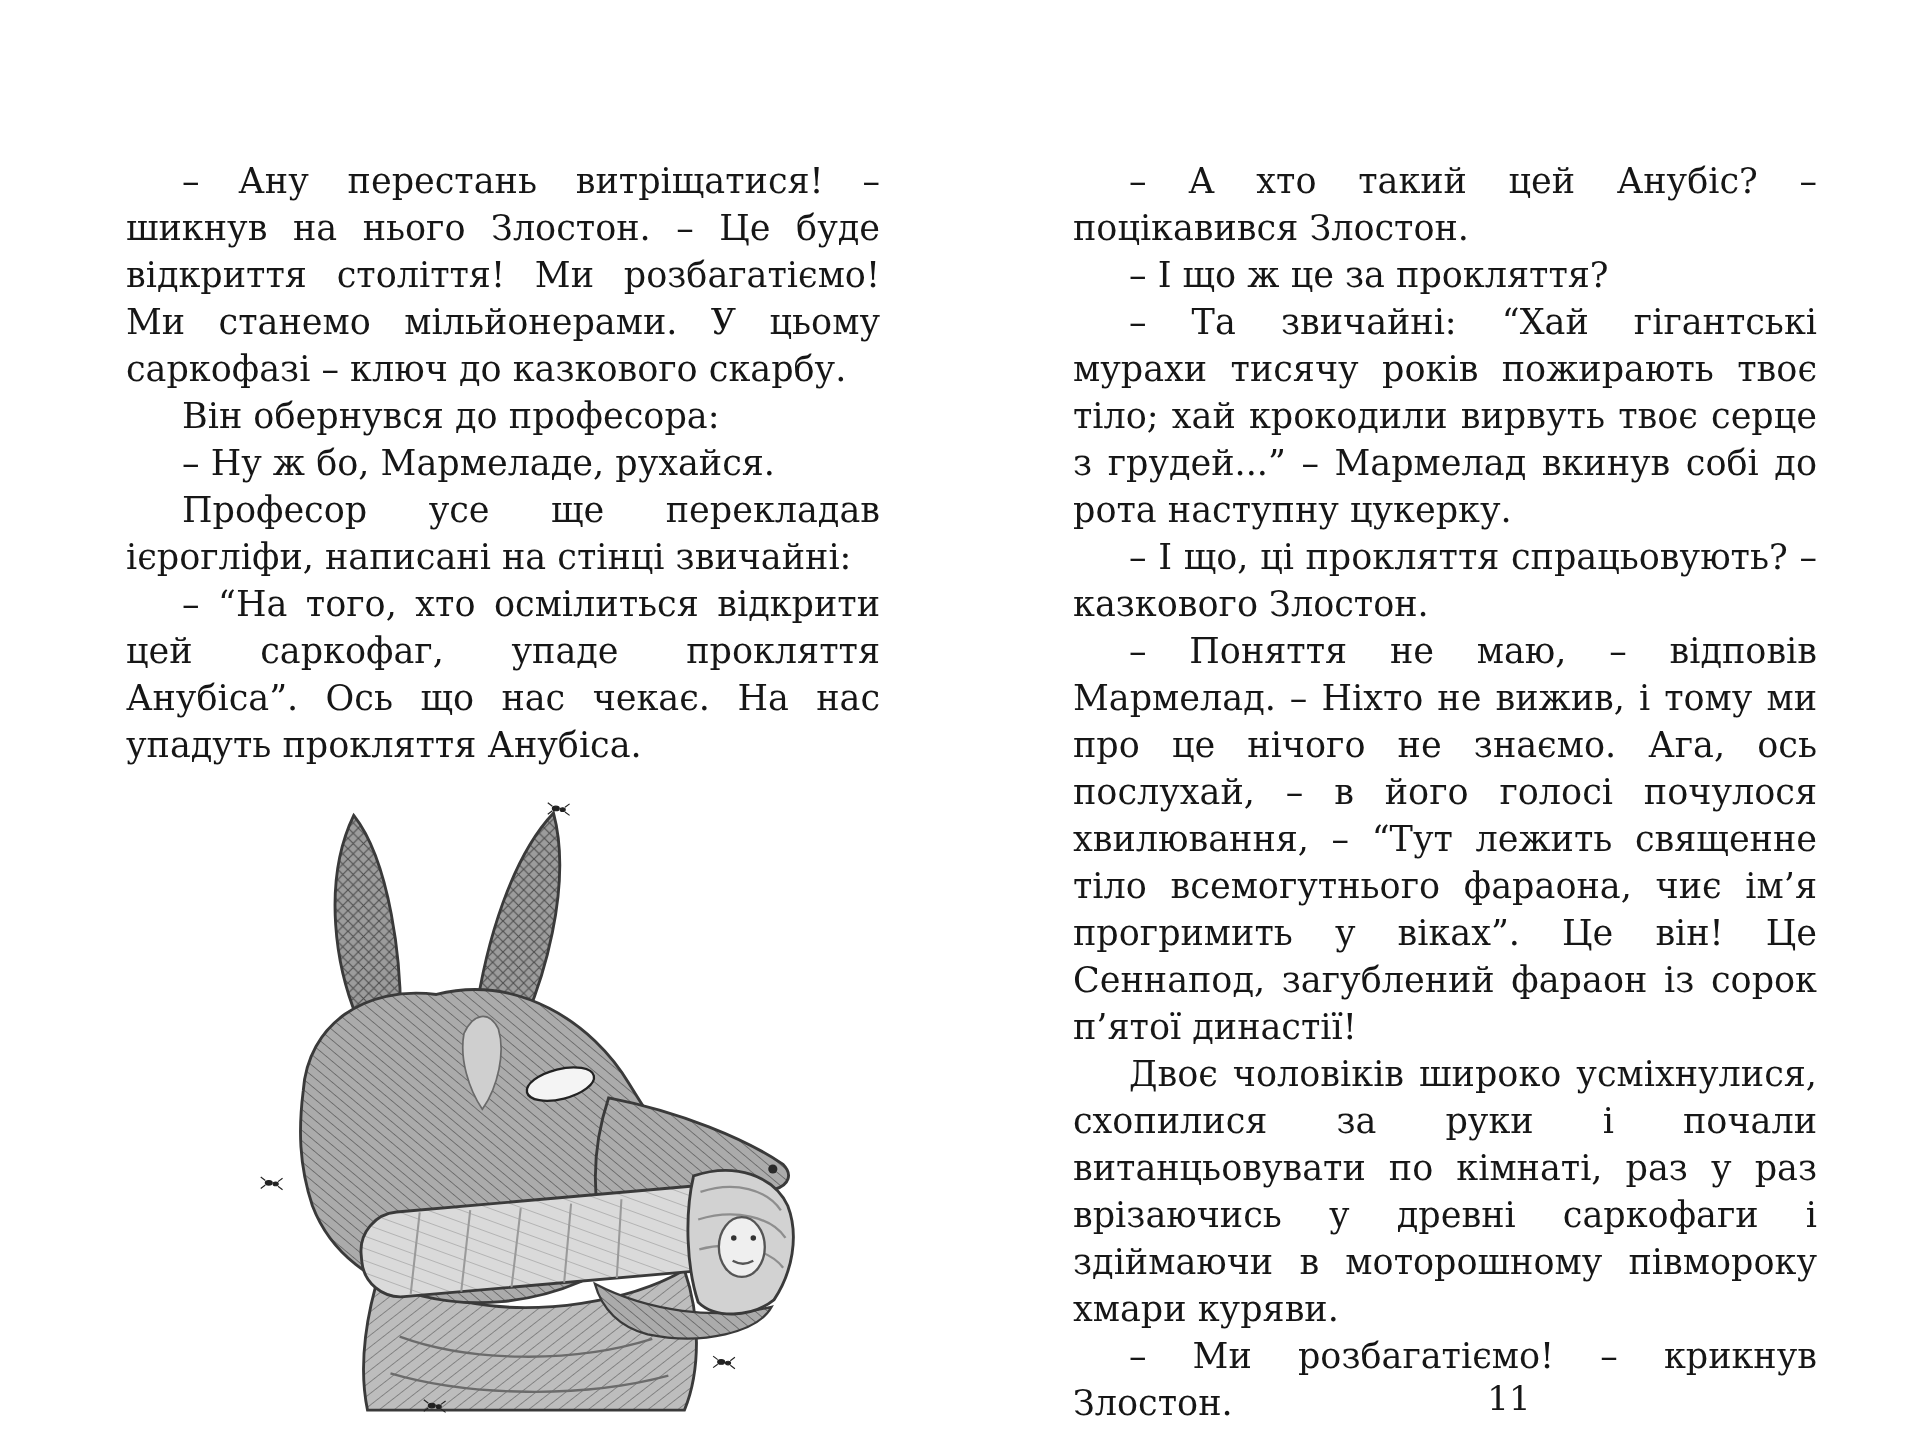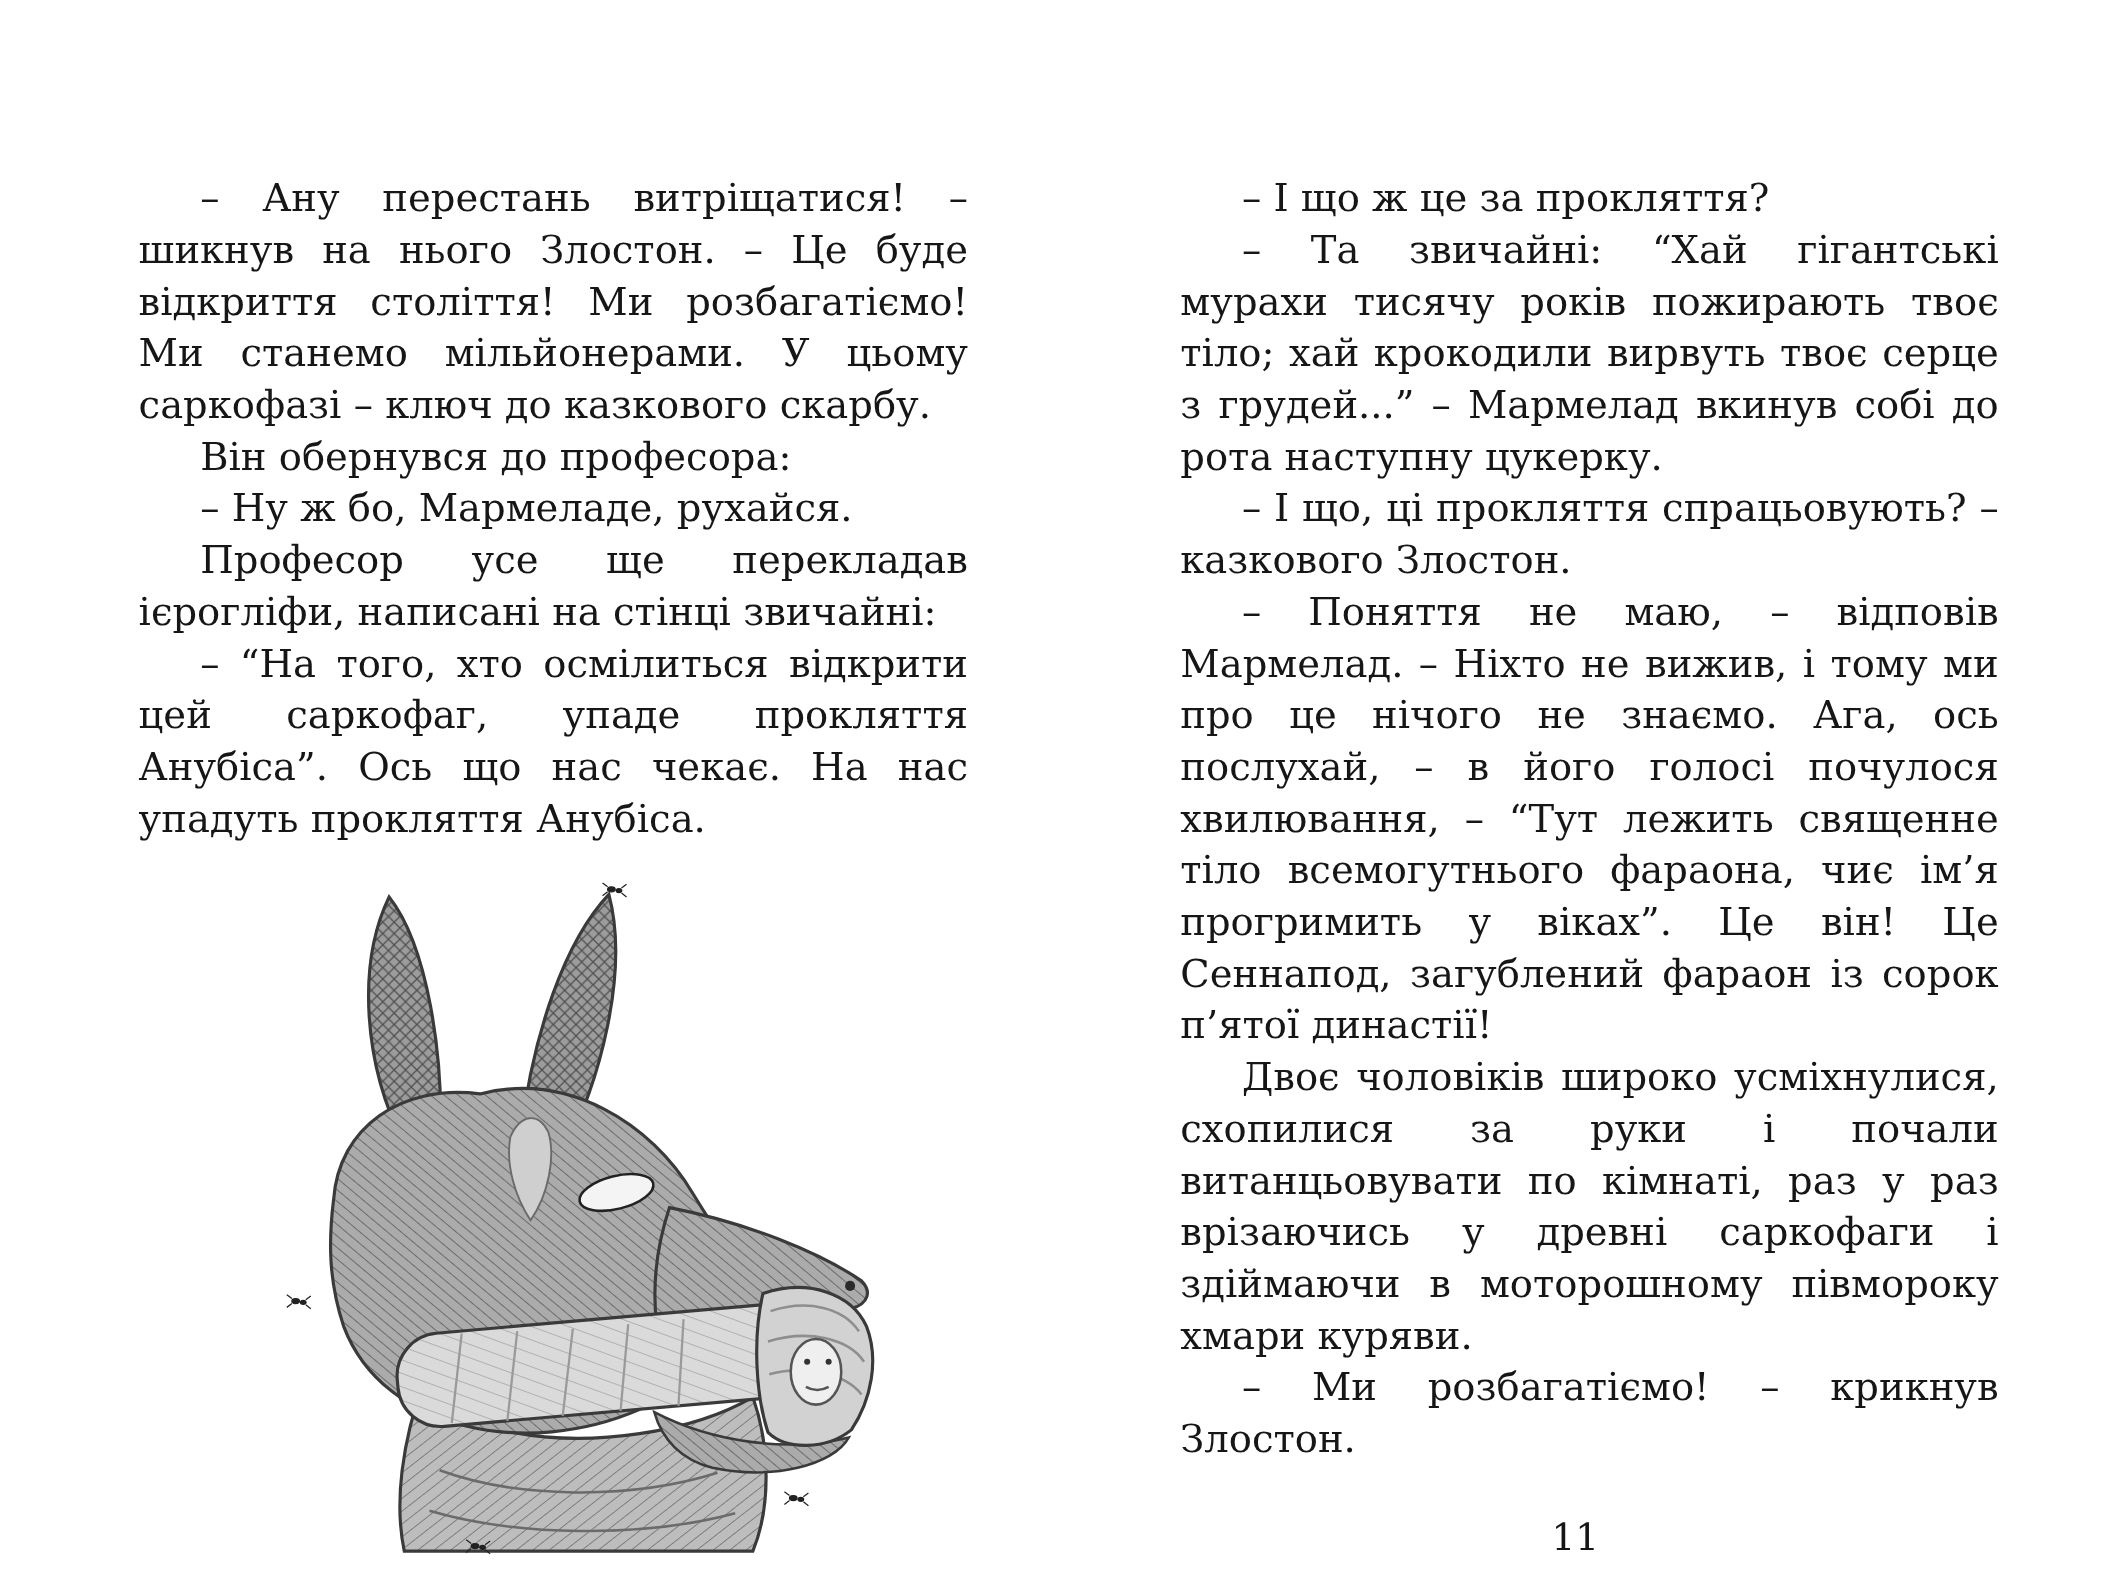--- a/index.html
+++ b/index.html
@@ -26,21 +26,21 @@
   p.para { text-indent: 56px; }
 
   .illustration {
     width: 620px;
     margin: 28px auto 0 auto;
   }
   .illustration svg { display: block; width: 100%; height: auto; }
 
   .page-number {
     position: absolute;
-    left: 1060px;
+    left: 1137px;
     width: 744px;
     top: 1378px;
     text-align: center;
     font-size: 34px;
     line-height: 40px;
   }
 </style>
 </head>
 <body>
 
@@ -123,20 +123,21 @@
       <g stroke="#222222" fill="#222222" stroke-width="1">
         <ellipse cx="208" cy="530" rx="3" ry="2"></ellipse>
           <ellipse cx="214" cy="531" rx="2.2" ry="1.6"></ellipse>
         <path d="M205 528 L201 525 M205 532 L201 535 M216 529 L220 526 M216 533 L220 536" fill="none"></path>
       </g>
     </svg>
   </div>
 </div>
 
 <div id="right-column" class="text-column">
+  <p class="para">– А хто такий цей Анубіс? – поцікавився Злостон.</p>
   <p class="para">– І що ж це за прокляття?</p>
   <p class="para">– Та звичайні: “Хай гігантські мурахи тисячу років пожирають твоє тіло; хай крокодили вирвуть твоє серце з грудей...” – Мармелад вкинув собі до рота наступну цукерку.</p>
   <p class="para">– І що, ці прокляття спрацьовують? – казкового Злостон.</p>
   <p class="para">– Поняття не маю, – відповів Мармелад. – Ніхто не вижив, і тому ми про це нічого не знаємо. Ага, ось послухай, – в його голосі почулося хвилювання, – “Тут лежить священне тіло всемогутнього фараона, чиє ім’я прогримить у віках”. Це він! Це Сеннапод, загублений фараон із сорок п’ятої династії!</p>
   <p class="para">Двоє чоловіків широко усміхнулися, схопилися за руки і почали витанцьовувати по кімнаті, раз у раз врізаючись у древні саркофаги і здіймаючи в моторошному півмороку хмари куряви.</p>
   <p class="para">– Ми розбагатіємо! – крикнув Злостон.</p>
 </div>
 
 <div class="page-number">11</div>
 

